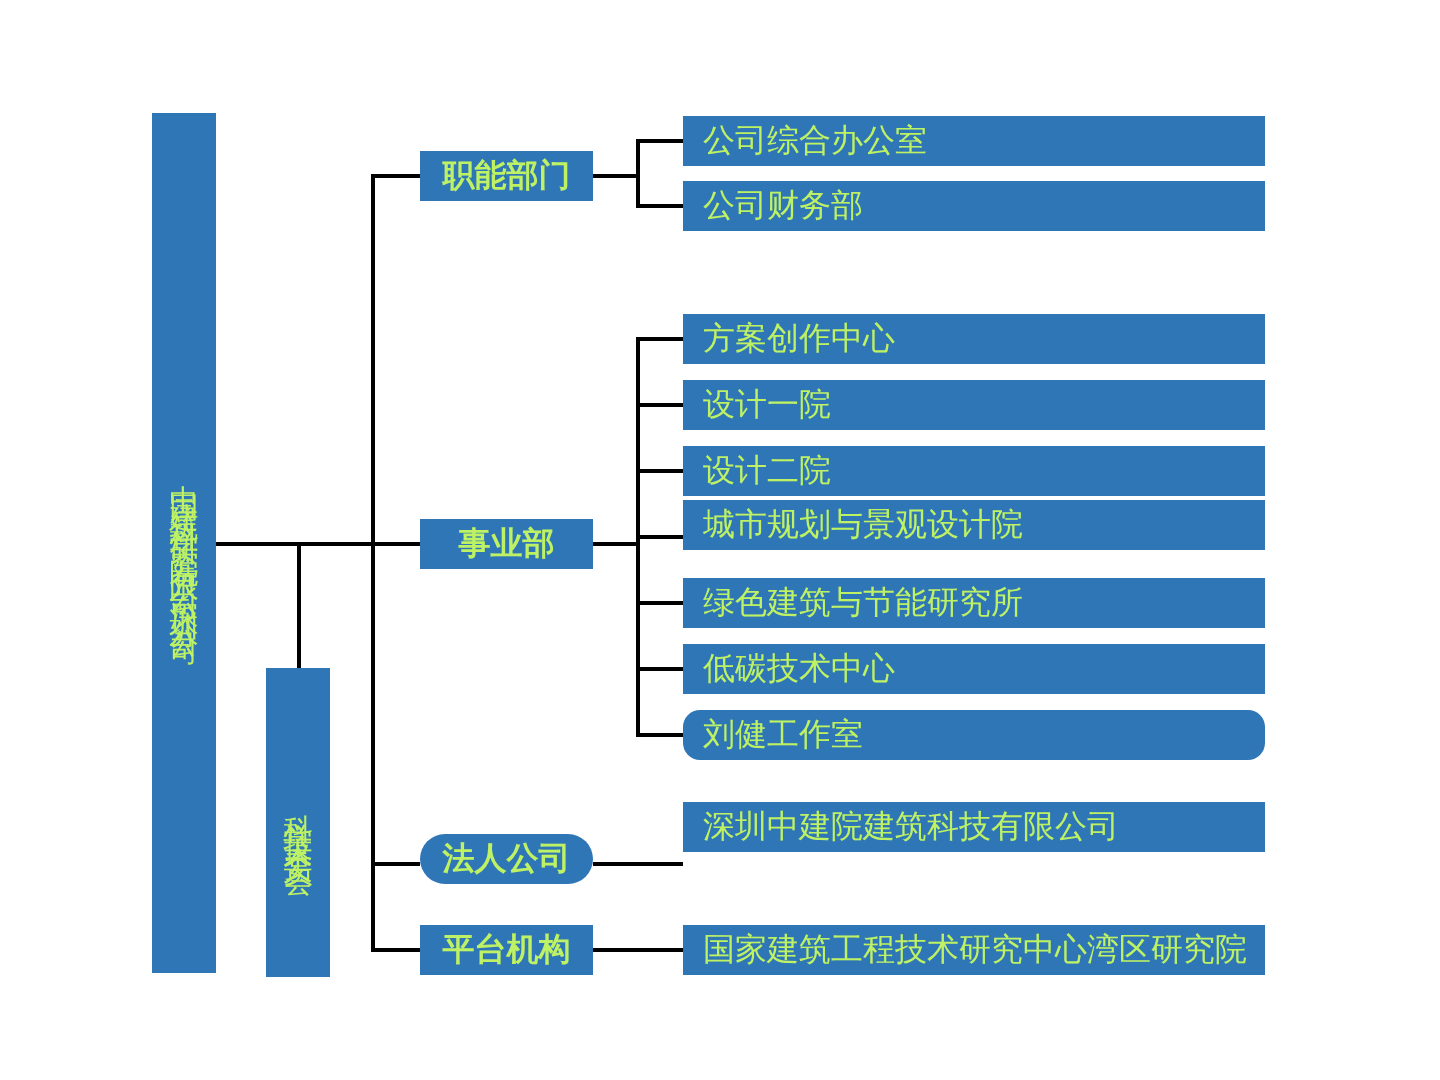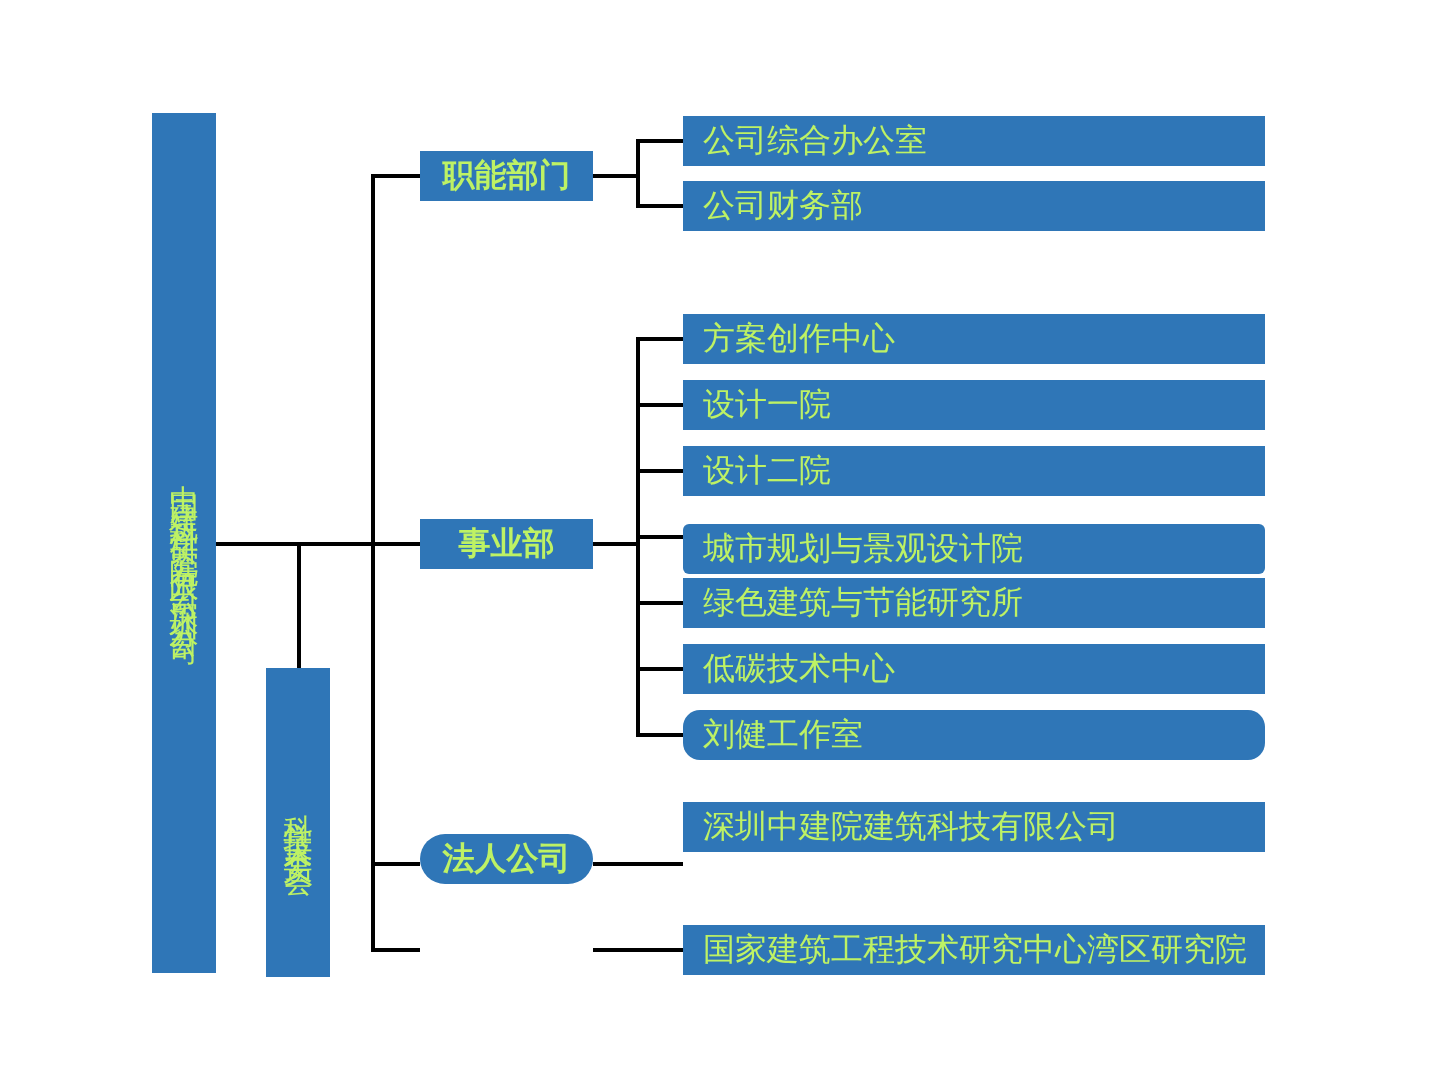--- a/index.html
+++ b/index.html
@@ -98,38 +98,41 @@
 
   <div class="box cat-box" style="top:151px;">
     <span>职能部门</span>
   </div>
   <div class="box cat-box" style="top:519px;">
     <span>事业部</span>
   </div>
   <div class="box cat-box" style="top:834px;border-radius:25px;">
     <span>法人公司</span>
   </div>
+  <div class="box cat-box" style="top:925px;">
+    <span>平台机构</span>
+  </div>
 
   <div class="box leaf-box" style="top:116px;">
     <span>公司综合办公室</span>
   </div>
   <div class="box leaf-box" style="top:181px;">
     <span>公司财务部</span>
   </div>
 
   <div class="box leaf-box" style="top:314px;">
     <span>方案创作中心</span>
   </div>
   <div class="box leaf-box" style="top:380px;">
     <span>设计一院</span>
   </div>
   <div class="box leaf-box" style="top:446px;">
     <span>设计二院</span>
   </div>
-  <div class="box leaf-box" style="top:524px;border-radius:6px;">
+  <div class="box leaf-box" style="top:500px;">
     <span>城市规划与景观设计院</span>
   </div>
   <div class="box leaf-box" style="top:578px;">
     <span>绿色建筑与节能研究所</span>
   </div>
   <div class="box leaf-box" style="top:644px;">
     <span>低碳技术中心</span>
   </div>
   <div class="box leaf-box" style="top:710px;border-radius:17px;">
     <span>刘健工作室</span>

